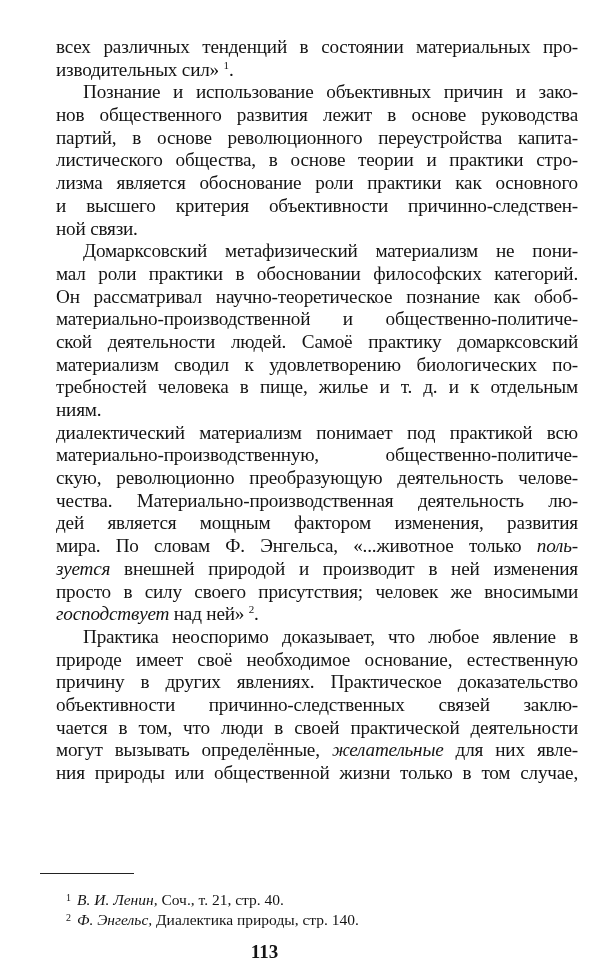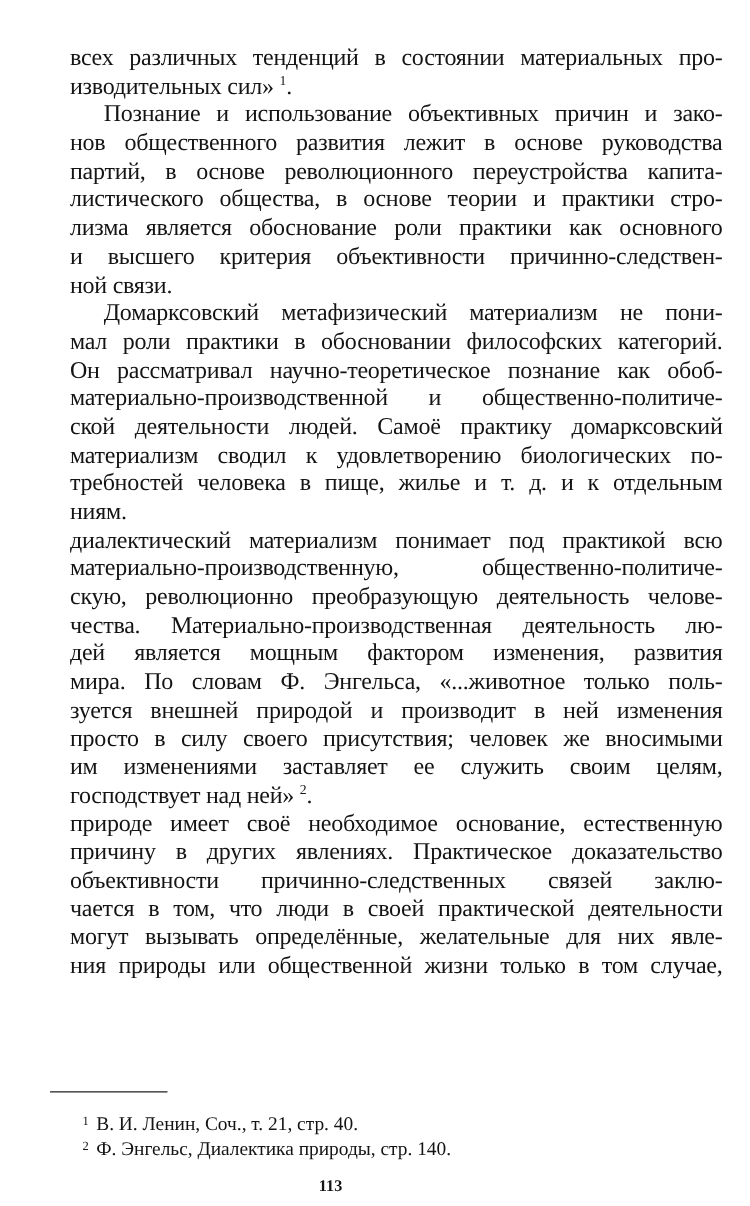--- a/index.html
+++ b/index.html
@@ -3,26 +3,26 @@
 <meta charset="utf-8">
 <style>
   html, body { margin: 0; padding: 0; background: #ffffff; }
   body { width: 600px; height: 965px; position: relative; overflow: hidden;
          font-family: "Liberation Serif", "DejaVu Serif", serif; color: #141414; }
   .page { position: absolute; left: 56px; top: 36px; width: 522px; }
   .line { height: 22.7px; line-height: 22.7px; font-size: 19.2px; white-space: nowrap;
           text-align: justify; text-align-last: justify; letter-spacing: -0.2px; transform-origin: left center; }
   .line.last { text-align-last: left; }
   .line.indent { padding-left: 27px; }
-  .it { }
+  .it { font-style: italic; }
   sup { font-size: 11px; line-height: 0; vertical-align: 7px; }
   .rule { position: absolute; left: 40px; top: 873px; width: 94px; height: 0; border-top: 1.5px solid #222; }
   .fn { position: absolute; left: 66px; font-size: 15.5px; line-height: 20px; white-space: nowrap; }
   .fn .num { font-size: 10px; vertical-align: 4px; margin-right: 6px; }
-  .pagenum { position: absolute; left: 0; width: 529px; top: 941px; text-align: center; font-size: 13px; font-weight: bold; }
+  .pagenum { position: absolute; left: 0; width: 529px; top: 941px; text-align: center; font-size: 19px; font-weight: bold; }
 </style>
 </head>
 <body>
 
 <div class="page">
 
   <div class="line">всех различных тенденций в состоянии материальных про-</div>
   <div class="line last"><span>изводительных сил»</span> <sup>1</sup><span>.</span></div>
 
   <div>
@@ -51,25 +51,25 @@
 
   <div>
     <div class="line">диалектический материализм понимает под практикой всю</div>
     <div class="line">материально-производственную, общественно-политиче-</div>
     <div class="line">скую, революционно преобразующую деятельность челове-</div>
     <div class="line">чества. Материально-производственная деятельность лю-</div>
     <div class="line">дей является мощным фактором изменения, развития</div>
     <div class="line"><span>мира. По словам Ф. Энгельса, «...животное только </span><span class="it">поль-</span></div>
     <div class="line"><span class="it">зуется</span><span> внешней природой и производит в ней изменения</span></div>
     <div class="line">просто в силу своего присутствия; человек же вносимыми</div>
-    <div class="line">им изменениями заставляет ее служить своим целям,</div>
     <div class="line last"><span class="it">господствует</span><span> над ней»</span> <sup>2</sup><span>.</span></div>
   </div>
 
   <div>
+    <div class="line indent">Практика неоспоримо доказывает, что любое явление в</div>
     <div class="line">природе имеет своё необходимое основание, естественную</div>
     <div class="line">причину в других явлениях. Практическое доказательство</div>
     <div class="line">объективности причинно-следственных связей заклю-</div>
     <div class="line">чается в том, что люди в своей практической деятельности</div>
     <div class="line"><span>могут вызывать определённые, </span><span class="it">желательные</span><span> для них явле-</span></div>
     <div class="line">ния природы или общественной жизни только в том случае,</div>
   </div>
 </div>
 
 <div class="rule"></div>

